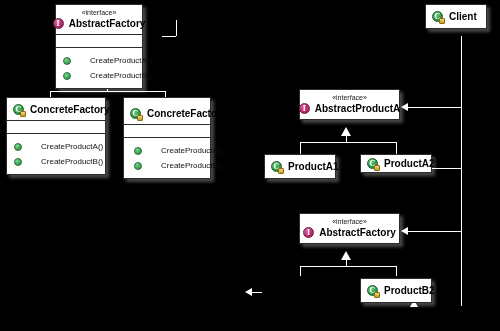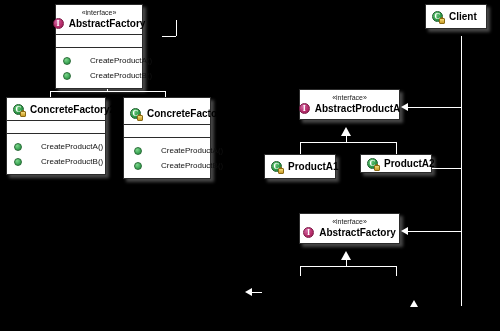--- a/index.html
+++ b/index.html
@@ -365,14 +365,25 @@
     <div class="uml-header">
       <div class="stereotype">«interface»</div>
       <div class="title-row">
         <span class="icon-interface"></span>
         <span class="uml-name">AbstractFactory</span>
       </div>
     </div>
   </div>
 
 
+  <div class="uml-box" style="left:360px; top:278px; width:72px;">
+    <div class="uml-header" style="padding:5px 6px;">
+      <div class="title-row left">
+        <span class="icon-class">
+            <span class="disc"></span>
+            <span class="lock"></span>
+          </span>
+        <span class="uml-name">ProductB2</span>
+      </div>
+    </div>
+  </div>
 
 </div>
 
 </body></html>

